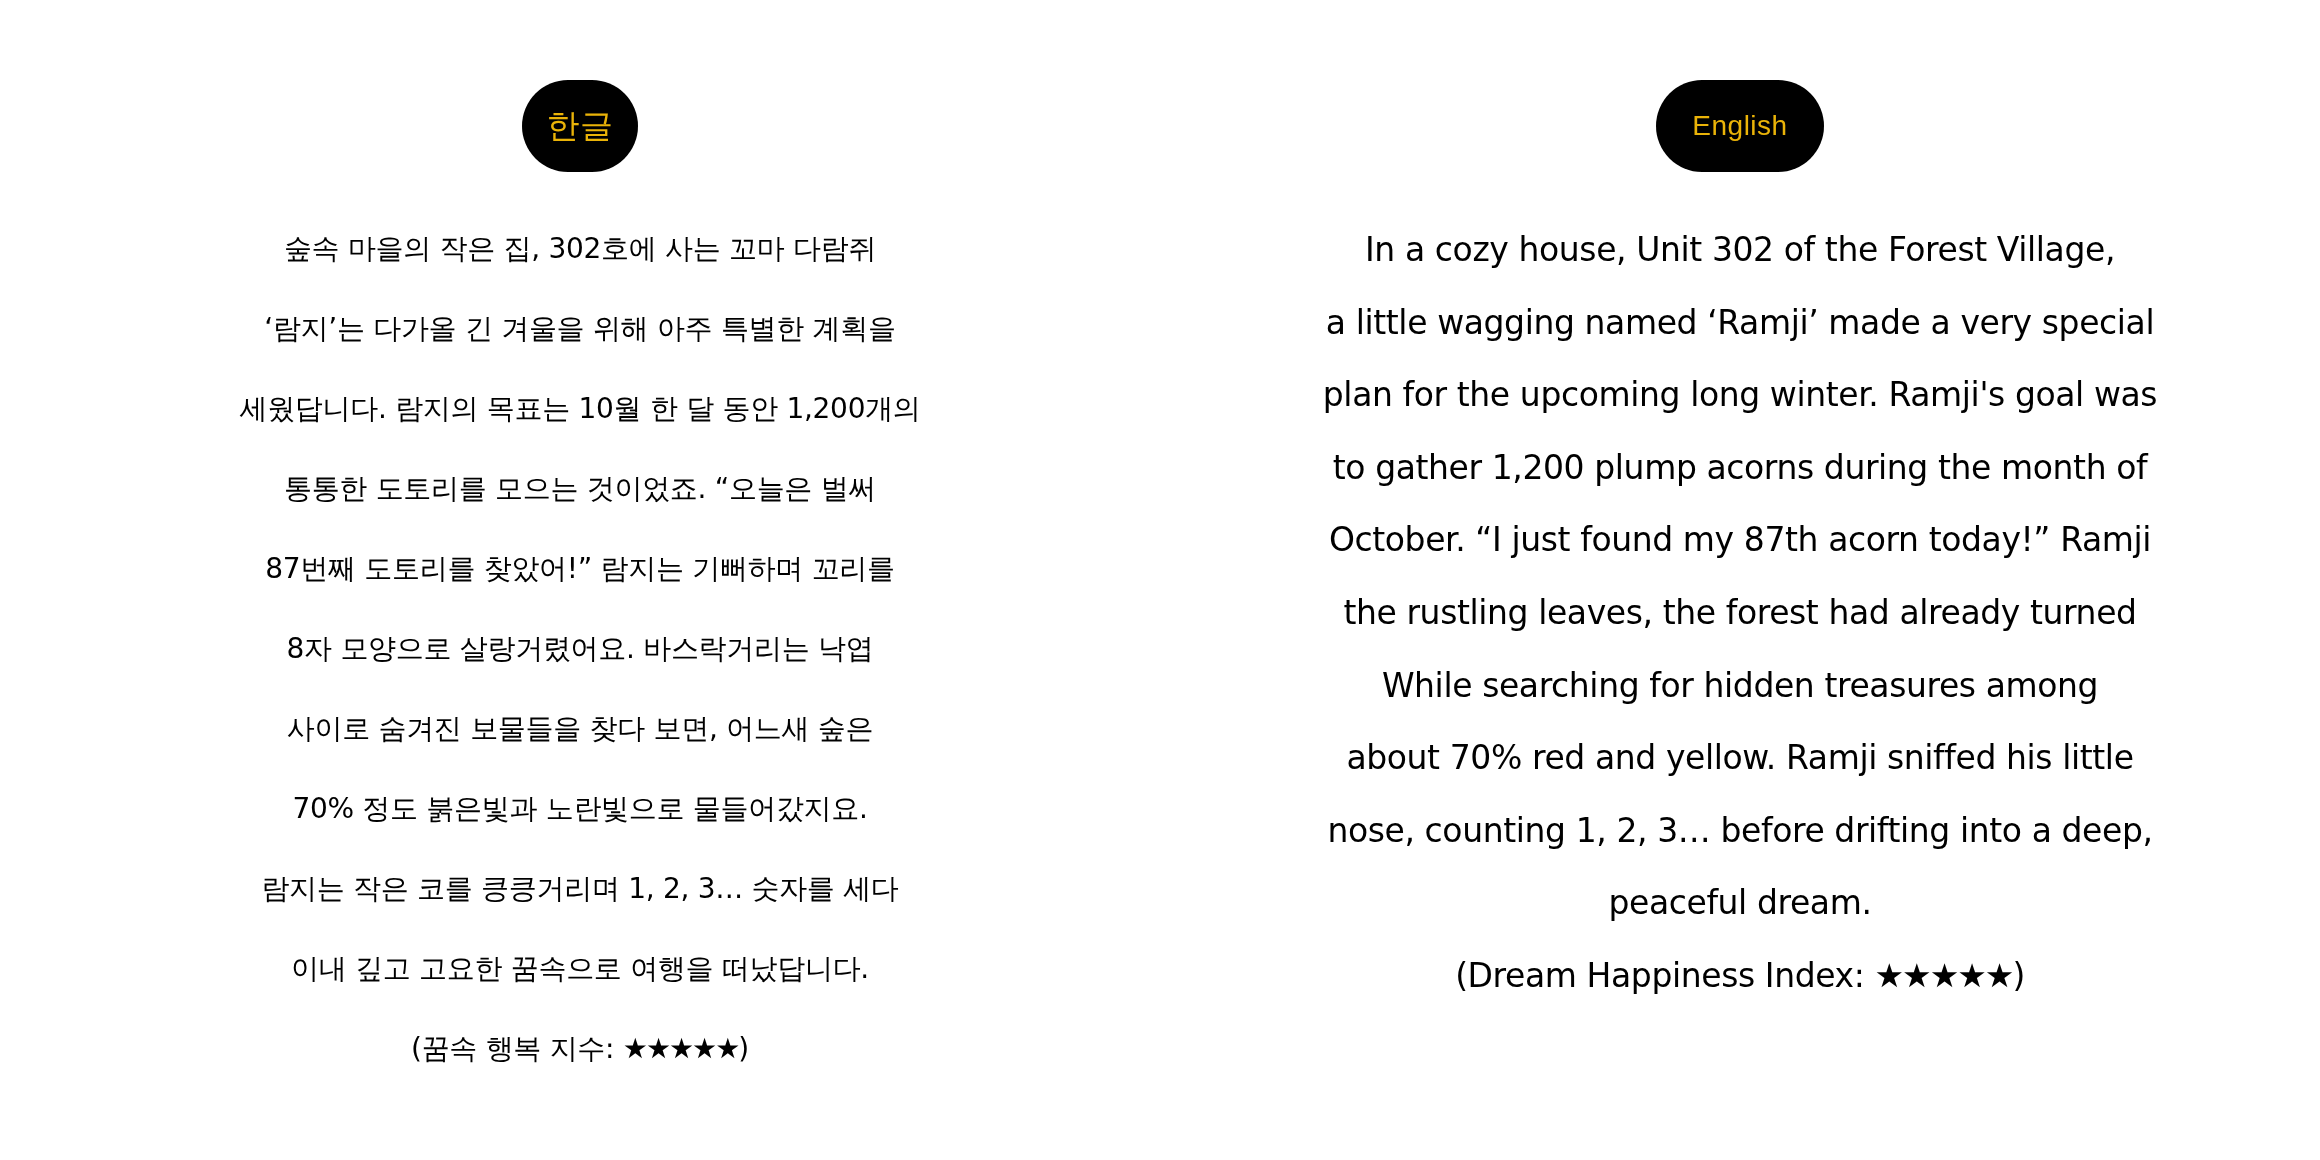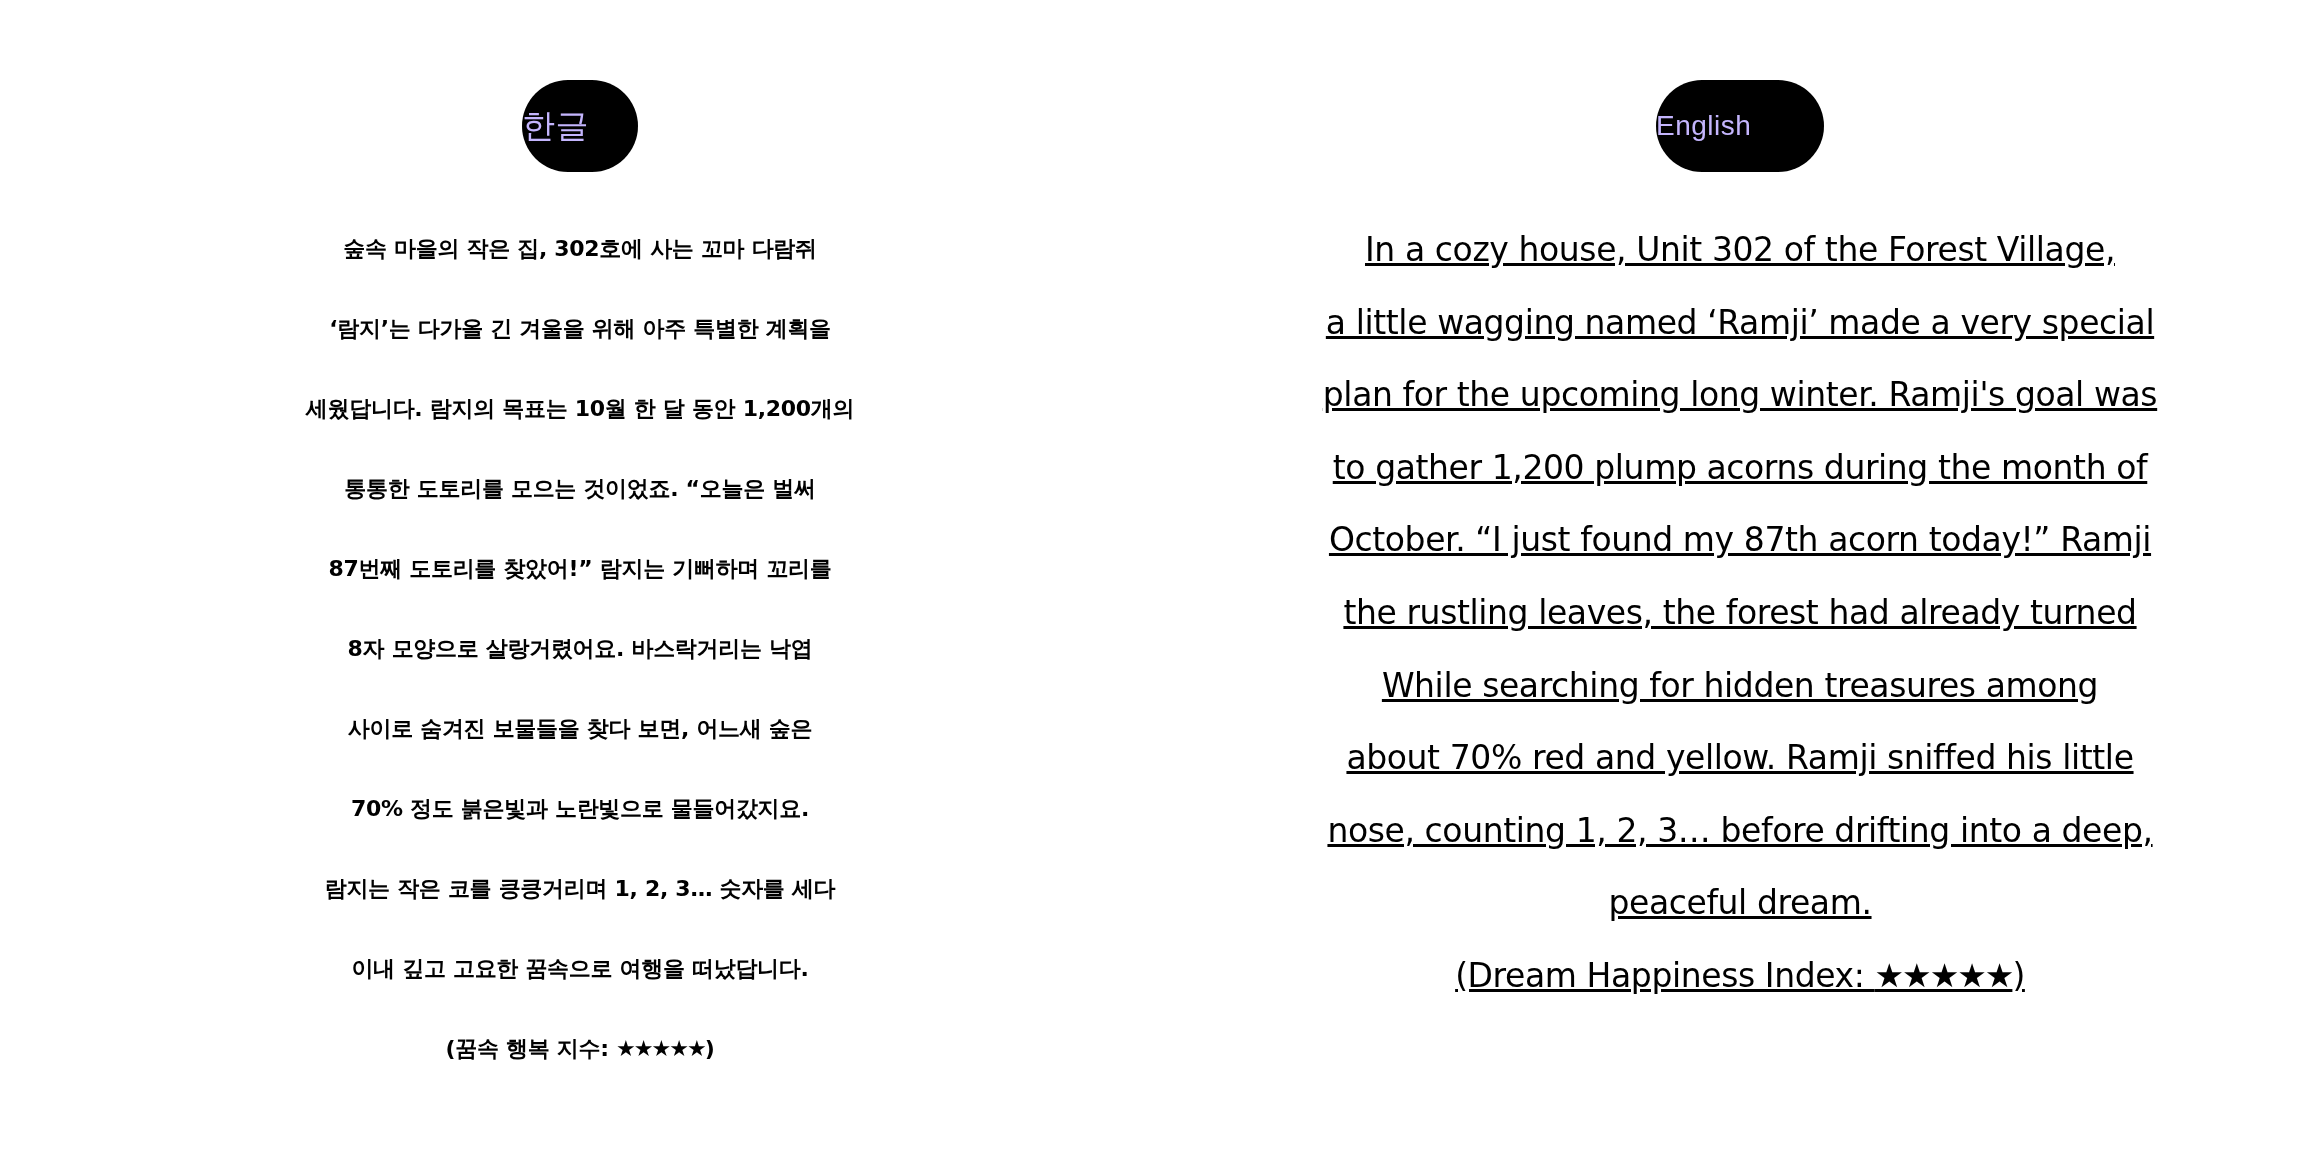--- a/index.html
+++ b/index.html
@@ -30,24 +30,24 @@
     .col-en {
       left: 1290px;
       width: 900px;
     }
     .pill {
       position: absolute;
       top: 80px;
       height: 92px;
       border-radius: 46px;
       background: #000000;
-      color: #c4b5fd;
+      color: #eab308;
       display: flex;
       align-items: center;
-      justify-content: flex-start;
+      justify-content: center;
       font-size: 33px;
       letter-spacing: 0.5px;
       box-sizing: border-box;
     }
     .col-ko .pill {
       width: 116px;
       left: 392px;
     }
     .col-en .pill {
       width: 168px;
@@ -59,34 +59,32 @@
       position: absolute;
       left: 0;
       width: 900px;
       text-align: center;
     }
     .col-ko .text-block {
       top: 209px;
     }
     .col-en .text-block {
       top: 214px;
-      text-decoration: underline;
     }
     .line {
       display: block;
       white-space: nowrap;
       text-align: center;
     }
     .col-ko .line {
       font-family: "DejaVu Sans", sans-serif;
-      font-size: 22px;
+      font-size: 28px;
       height: 80px;
       line-height: 80px;
       letter-spacing: -0.3px;
-      font-weight: bold;
     }
     .col-en .line {
       font-family: "DejaVu Sans", sans-serif;
       font-size: 33px;
       height: 72.6px;
       line-height: 72.6px;
       letter-spacing: -0.4px;
     }
     .stars {
       letter-spacing: -2px;

